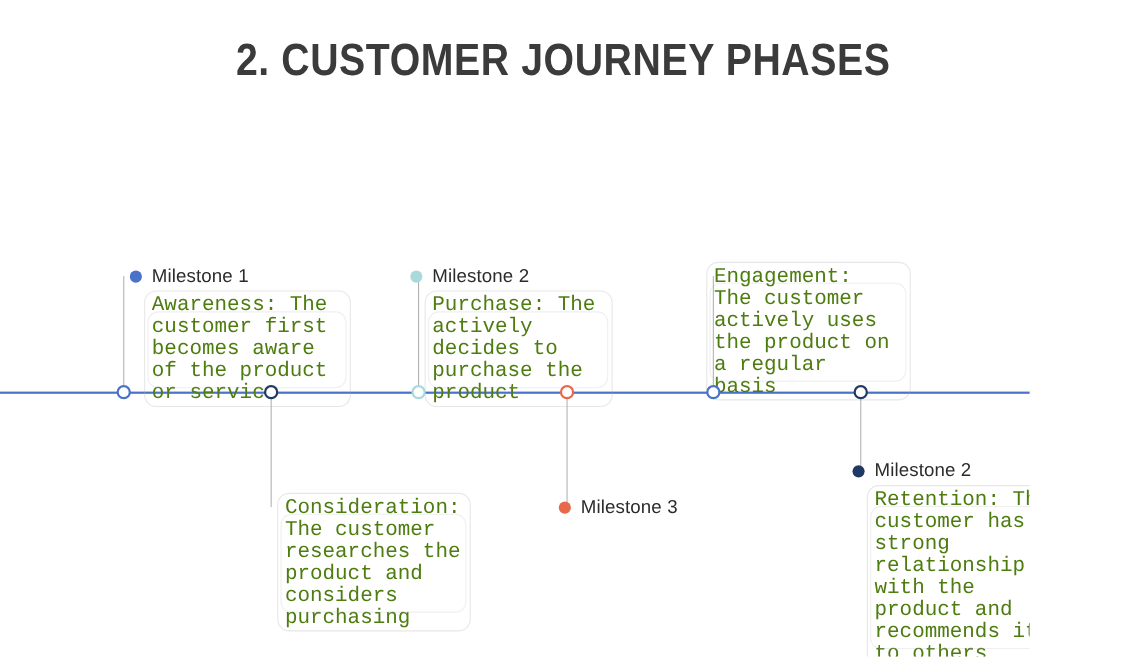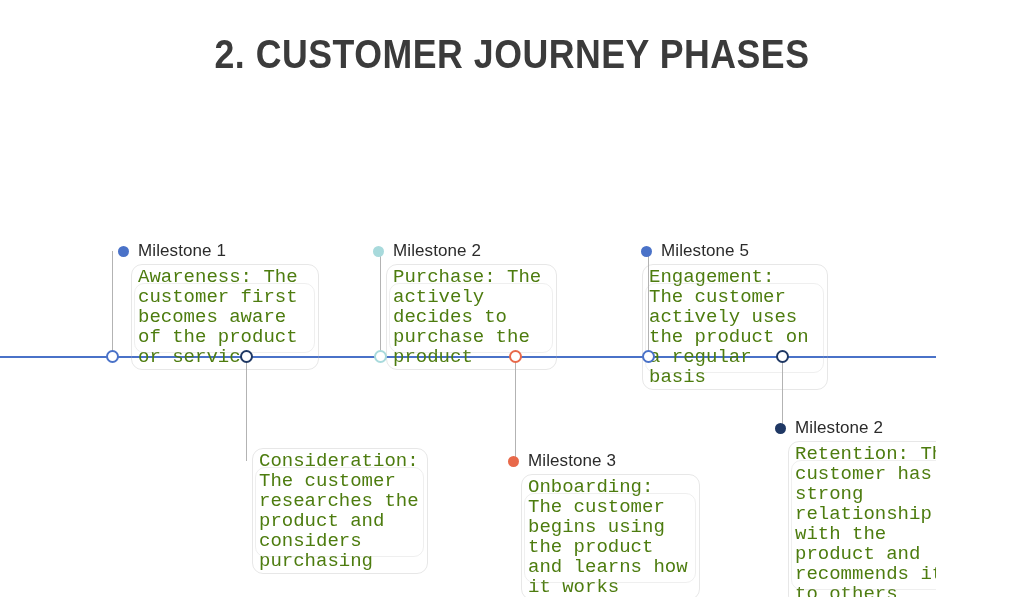--- a/index.html
+++ b/index.html
@@ -178,27 +178,22 @@
           <span class="ms-dot" style="background: rgb(168, 218, 220);"></span>
           <span class="ms-title">Milestone 2</span>
         </div>
         <div class="ms-body" style="margin-left: 20px; width: 155px;">Purchase: The actively decides to purchase the product</div>
       </div>
       <div class="milestone" style="left: 508px; top: 451px; width: 190px;">
         <div class="ms-head">
           <span class="ms-dot" style="background: rgb(232, 105, 74);"></span>
           <span class="ms-title">Milestone 3</span>
         </div>
-        <div class="ms-body" style="margin-left: 20px; width: 163px;">Onboarding: The customer begins using the product and learns how it works</div>
       </div>
       <div class="milestone" style="left: 641px; top: 241px; width: 190px;">
-        <div class="ms-head">
-          <span class="ms-dot" style="background: rgb(74, 114, 200);"></span>
-          <span class="ms-title">Milestone 5</span>
-        </div>
         <div class="ms-body" style="margin-left: 8px; width: 170px;">Engagement: The customer actively uses the product on a regular basis</div>
       </div>
       <div class="milestone" style="left: 775px; top: 418px; width: 190px;">
         <div class="ms-head">
           <span class="ms-dot" style="background: rgb(31, 56, 100);"></span>
           <span class="ms-title">Milestone 2</span>
         </div>
         <div class="ms-body" style="margin-left: 20px; width: 165px;">Retention: The customer has a strong relationship with the product and recommends it to others</div>
       </div>
     </div>

